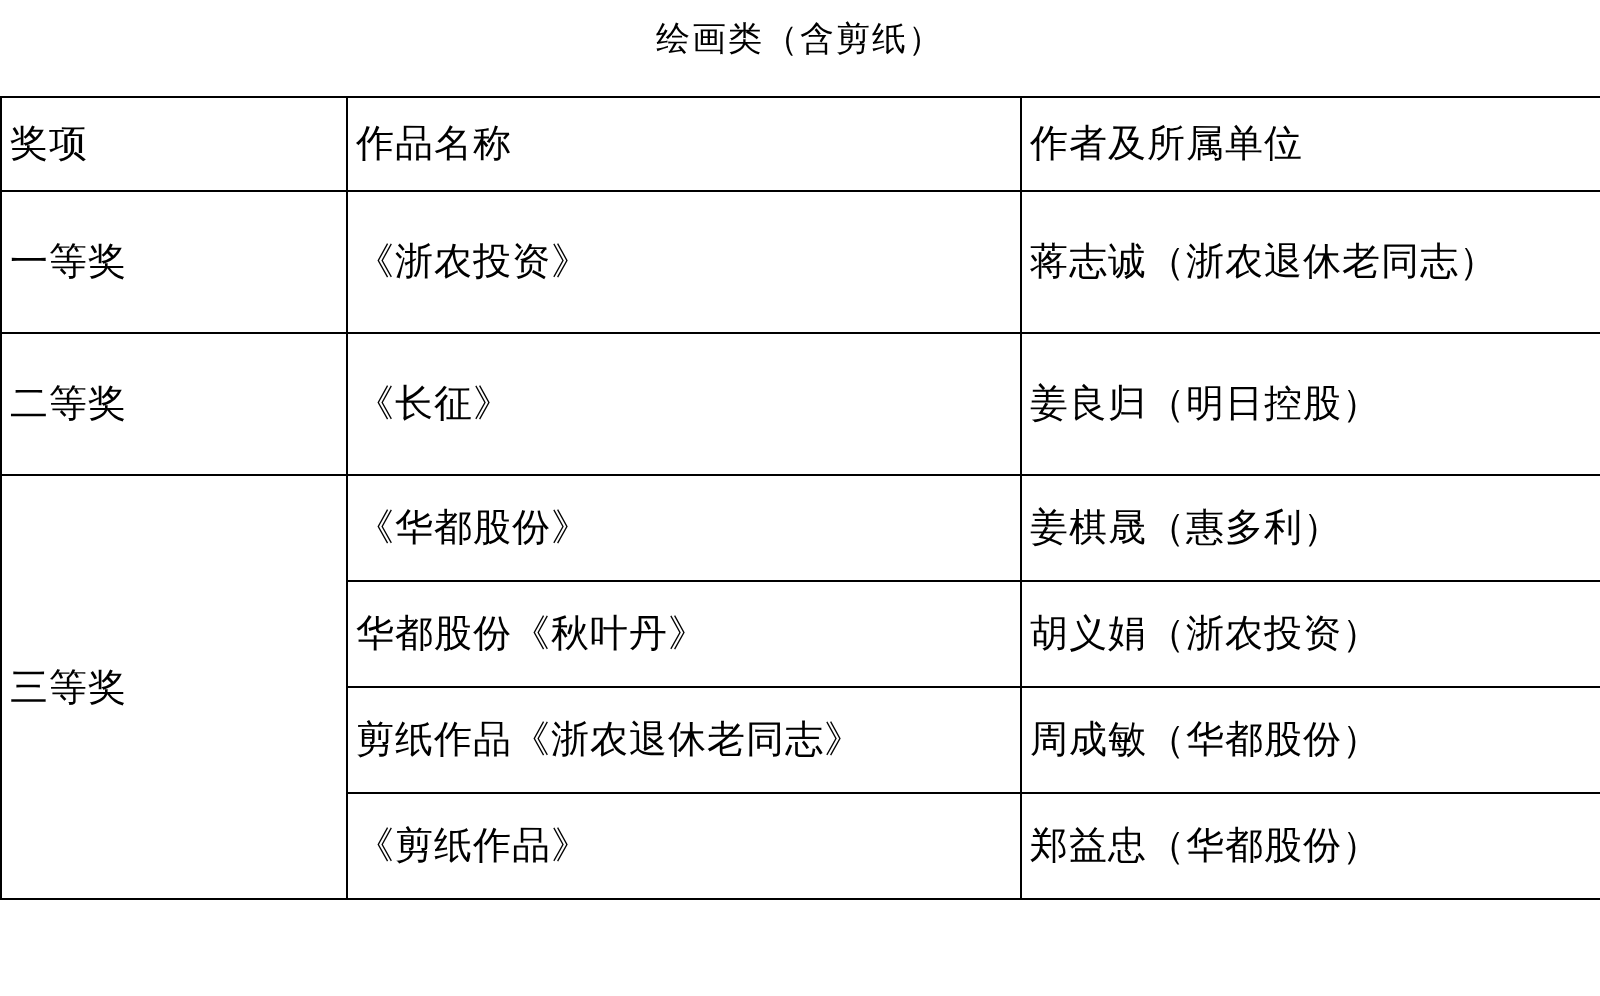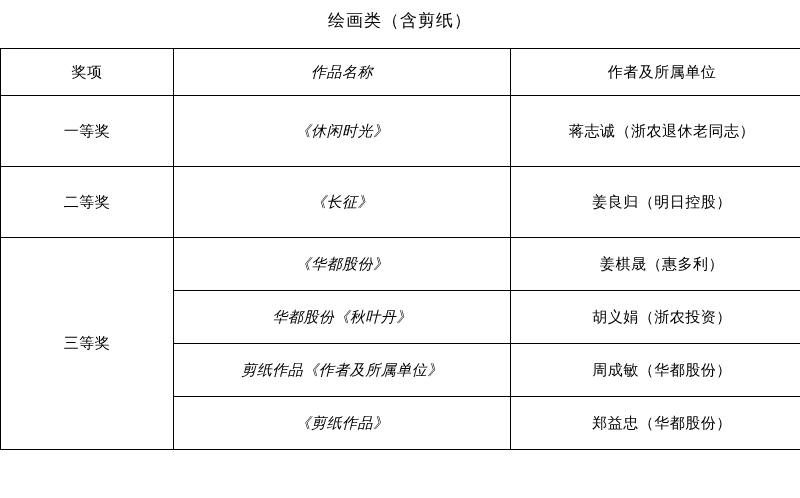--- a/index.html
+++ b/index.html
@@ -30,29 +30,29 @@
     font-weight: normal;
   }
   table.award-table {
     border-collapse: collapse;
     width: 786px;
     margin: 0 auto;
     table-layout: fixed;
   }
   table.award-table td {
     border: 1.5px solid #000000;
-    text-align: center;
+    text-align: left;
     vertical-align: middle;
-    font-size: 15px;
+    font-size: 19px;
     line-height: 1.3;
     padding: 6px 4px;
     letter-spacing: 0.5px;
   }
   .col-award   { width: 164px; }
-  .col-work    { width: 328px; font-style: italic; }
+  .col-work    { width: 328px; }
   .col-author  { width: 294px; }
 
   .row-header td { height: 34px; }
   .row-first   td { height: 58px; }
   .row-second  td { height: 58px; }
   .row-third   td { height: 40px; }
 
   .award-cell {
     font-size: 17px;
   }
@@ -67,41 +67,41 @@
   <table class="award-table">
     <tbody>
       <tr class="row-header">
         <td class="col-award">奖项</td>
         <td class="col-work">作品名称</td>
         <td class="col-author">作者及所属单位</td>
       </tr>
 
       <tr class="row-first">
         <td class="col-award award-cell">一等奖</td>
-        <td class="col-work">《休闲时光》</td>
+        <td class="col-work">《浙农投资》</td>
         <td class="col-author">蒋志诚（浙农退休老同志）</td>
       </tr>
 
       <tr class="row-second">
         <td class="col-award award-cell">二等奖</td>
         <td class="col-work">《长征》</td>
         <td class="col-author">姜良归（明日控股）</td>
       </tr>
 
       <tr class="row-third">
         <td class="col-award award-cell" rowspan="4">三等奖</td>
         <td class="col-work">《华都股份》</td>
         <td class="col-author">姜棋晟（惠多利）</td>
       </tr>
       <tr class="row-third">
         <td class="col-work">华都股份《秋叶丹》</td>
         <td class="col-author">胡义娟（浙农投资）</td>
       </tr>
       <tr class="row-third">
-        <td class="col-work">剪纸作品《作者及所属单位》</td>
+        <td class="col-work">剪纸作品《浙农退休老同志》</td>
         <td class="col-author">周成敏（华都股份）</td>
       </tr>
       <tr class="row-third">
         <td class="col-work">《剪纸作品》</td>
         <td class="col-author">郑益忠（华都股份）</td>
       </tr>
     </tbody>
   </table>
 
 </div>

